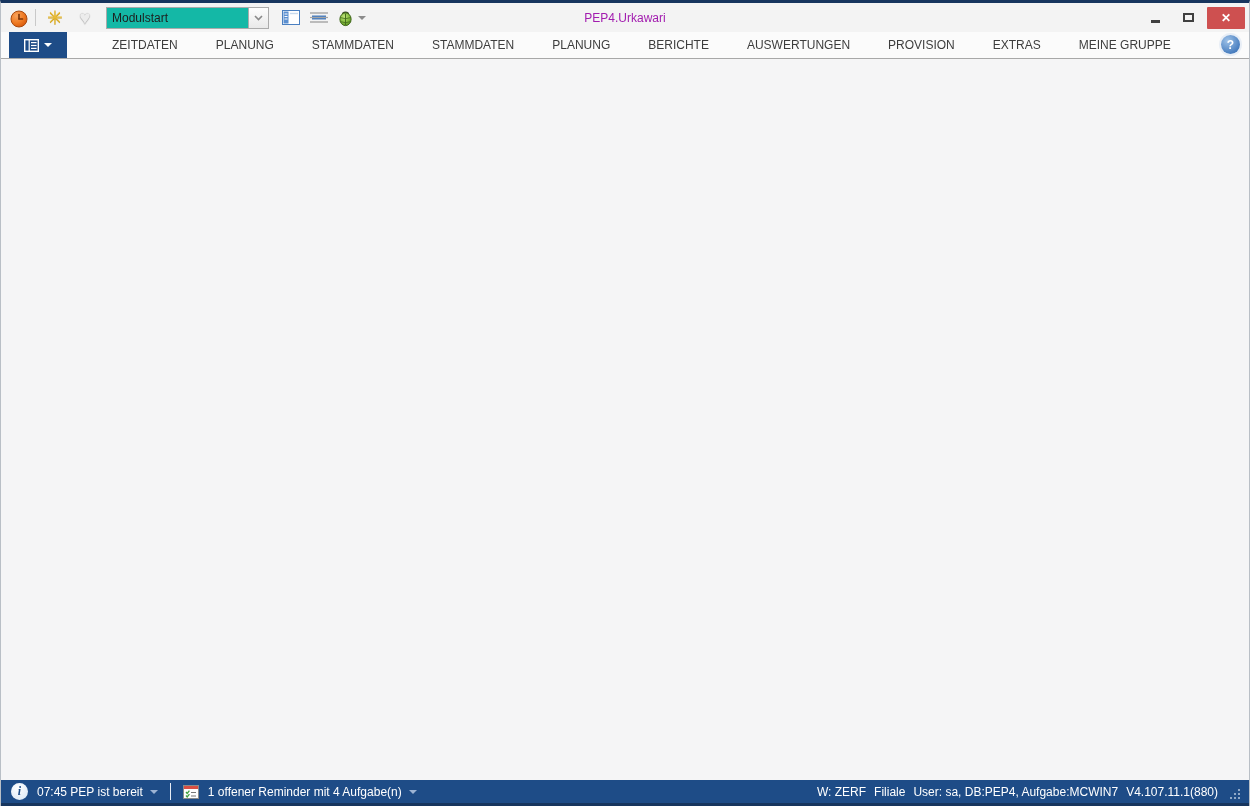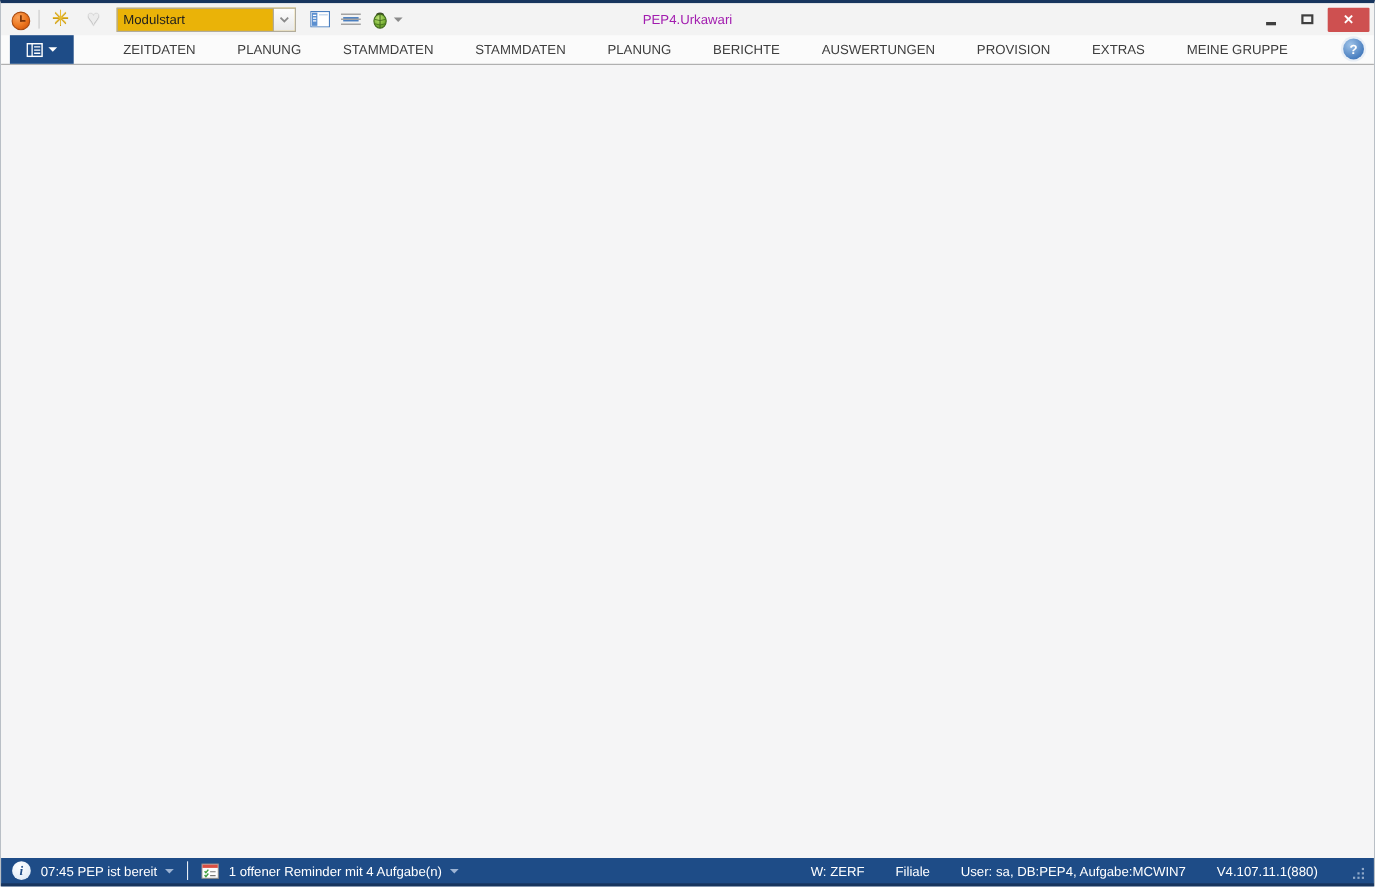--- a/index.html
+++ b/index.html
@@ -36,21 +36,21 @@
     text-shadow:0 1px 0 #c79a1e; margin:0 10px 0 2px; width:20px; text-align:center;
   }
   .heart-icon {
     font-size:19px; line-height:20px; color:#ececec;
     text-shadow:0 0 1px #9a9a9a, 0 1px 1px #bbb;
     margin-right:11px; width:20px; text-align:center;
   }
 
   .combo {
     width:163px; height:22px;
-    background:#eab308;
+    background:#14b8a6;
     border:1px solid #ababab;
     display:flex; align-items:stretch;
     margin-right:13px;
   }
   .combo-text {
     flex:1; font-size:12px; color:#1e1e1e;
     padding:3px 0 0 5px; white-space:nowrap; overflow:hidden;
   }
   .combo-btn {
     width:20px; border-left:1px solid #ababab;
@@ -143,21 +143,21 @@
     display:flex; align-items:center; justify-content:center;
     margin-right:9px;
   }
   .sb-arrow {
     width:0; height:0; margin-left:7px;
     border-left:4px solid transparent; border-right:4px solid transparent;
     border-top:4px solid #9db4d4;
   }
   .sb-sep { width:1px; height:17px; background:#e6ecf4; margin:0 12px; }
   .cal-icon { margin-right:9px; display:flex; }
-  .sb-right { margin-left:auto; display:flex; align-items:center; gap:28px; }
+  .sb-right { margin-left:auto; display:flex; align-items:center; gap:8px; }
   .grip {
     width:11px; height:11px; position:relative; margin-left:4px; margin-top:6px;
   }
   .grip i {
     position:absolute; width:2px; height:2px; background:#8FA8C8;
   }
 </style>
 </head>
 <body>
 

